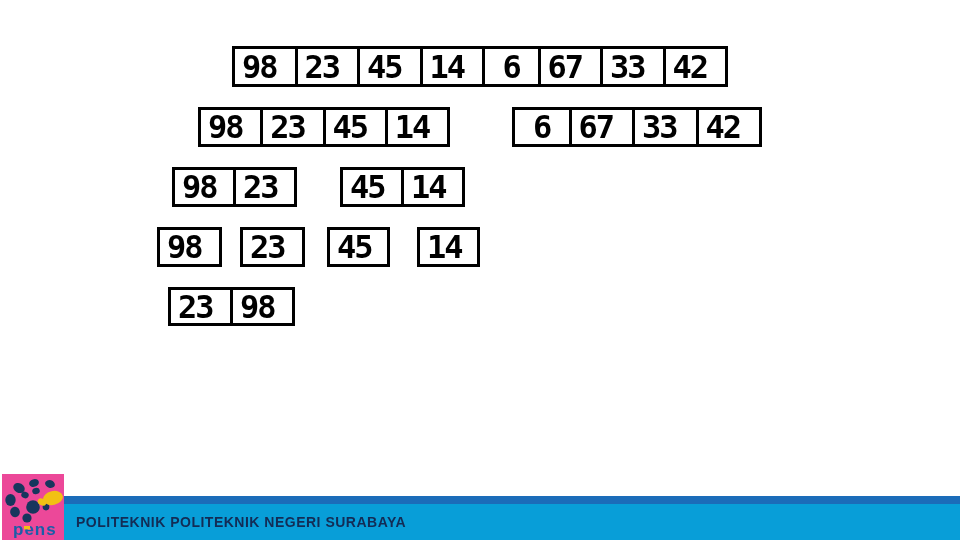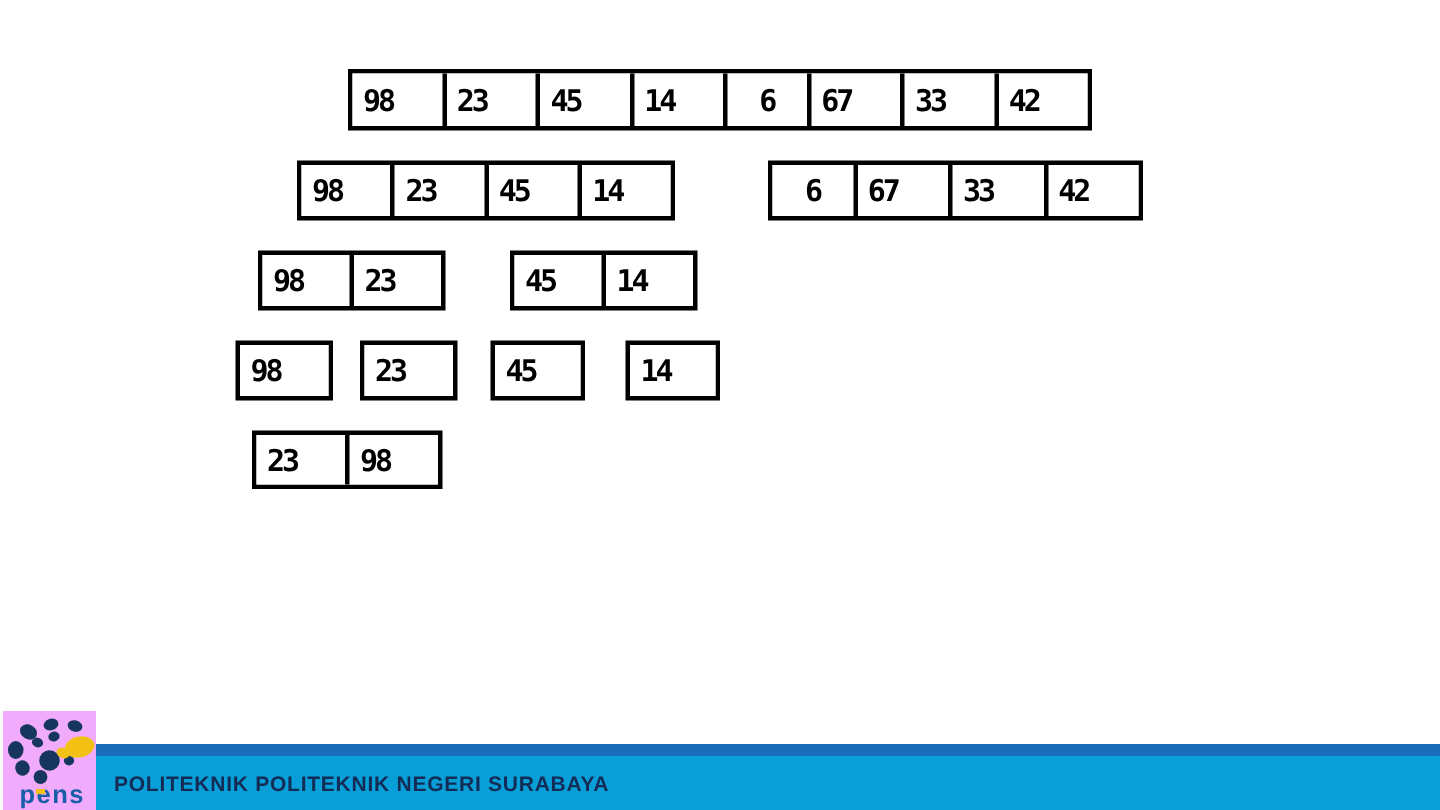--- a/index.html
+++ b/index.html
@@ -21,21 +21,21 @@
     box-sizing: border-box;
   }
   .cell {
     flex: 1 1 0;
     display: flex;
     align-items: center;
     padding-left: 7px;
     box-sizing: border-box;
     font-family: "DejaVu Sans Mono", "Liberation Mono", monospace;
     font-weight: bold;
-    font-size: 20px;
+    font-size: 32px;
     letter-spacing: -2px;
     color: #000;
     background: #fff;
     text-align: right;
   }
   .cell + .cell { border-left: 3px solid var(--box-border, #000); }
   .cell.single { justify-content: center; padding-left: 0; }
 
   
   .r1  { left: 232px; top: 46px;  width: 496px; height: 41px; }
@@ -64,21 +64,21 @@
   .footer-text {
     padding-left: 13px;
     font-weight: bold;
     font-size: 14px;
     letter-spacing: 0.5px;
     color: var(--footer-text-navy, #132c55);
   }
   .logo-wrap {
     position: absolute; left: 2px; top: 474px;
     width: 62px; height: 66px;
-    background: #f0abfc;
+    background: #ec4899;
   }
 </style>
 </head>
 <body>
 
 <div class="slide">
 
   <div class="group r1">
     <div class="cell">98</div>
     <div class="cell">23</div>

